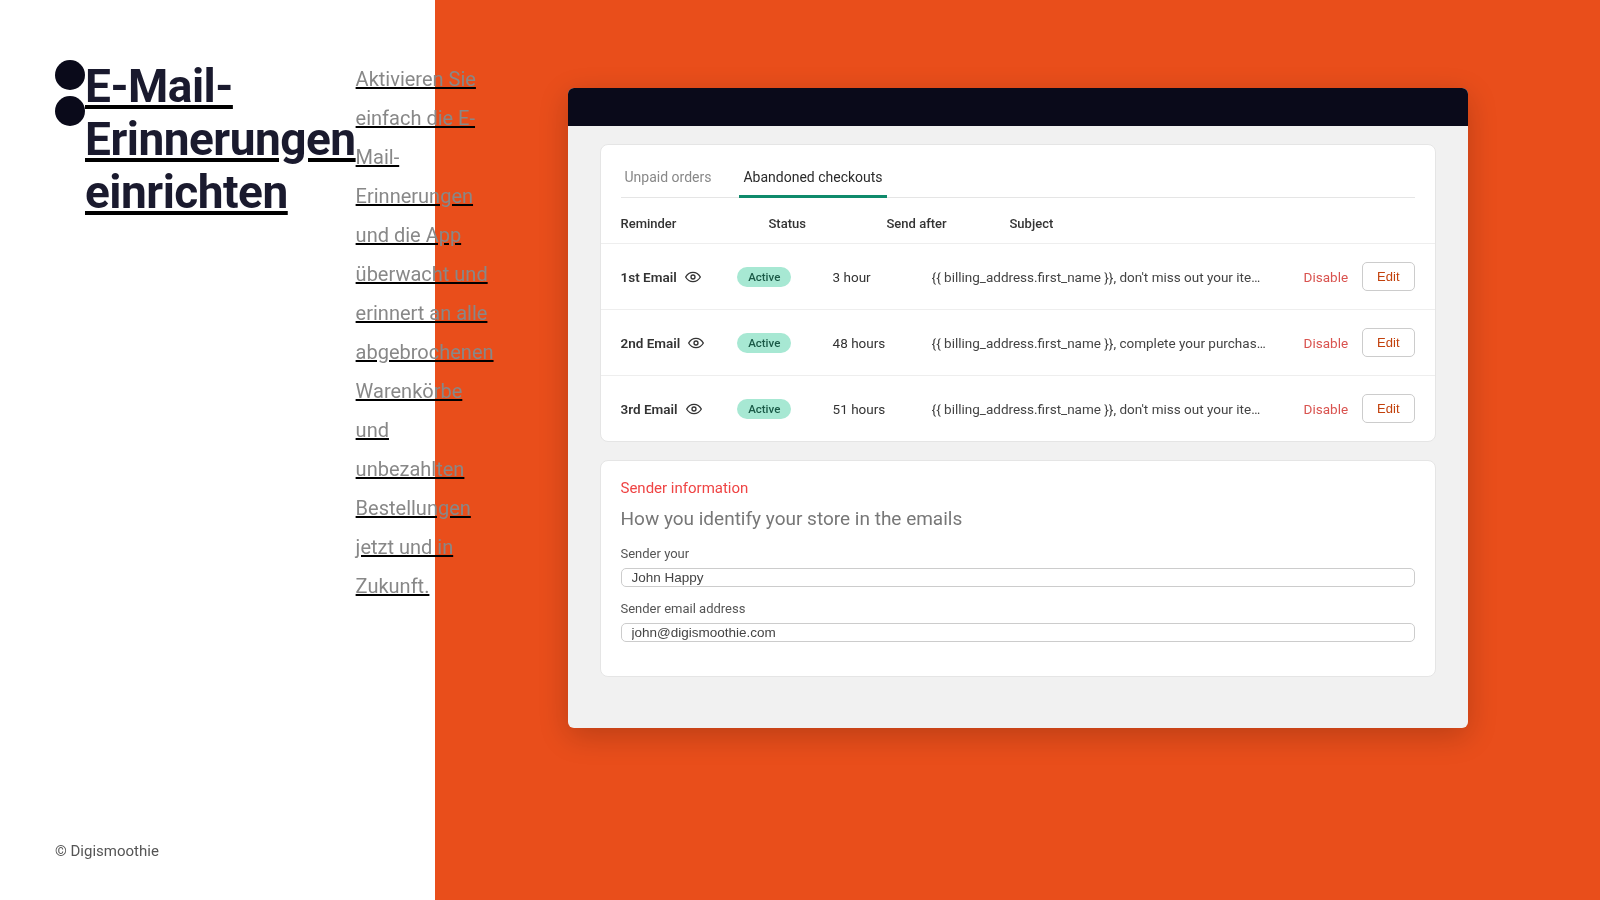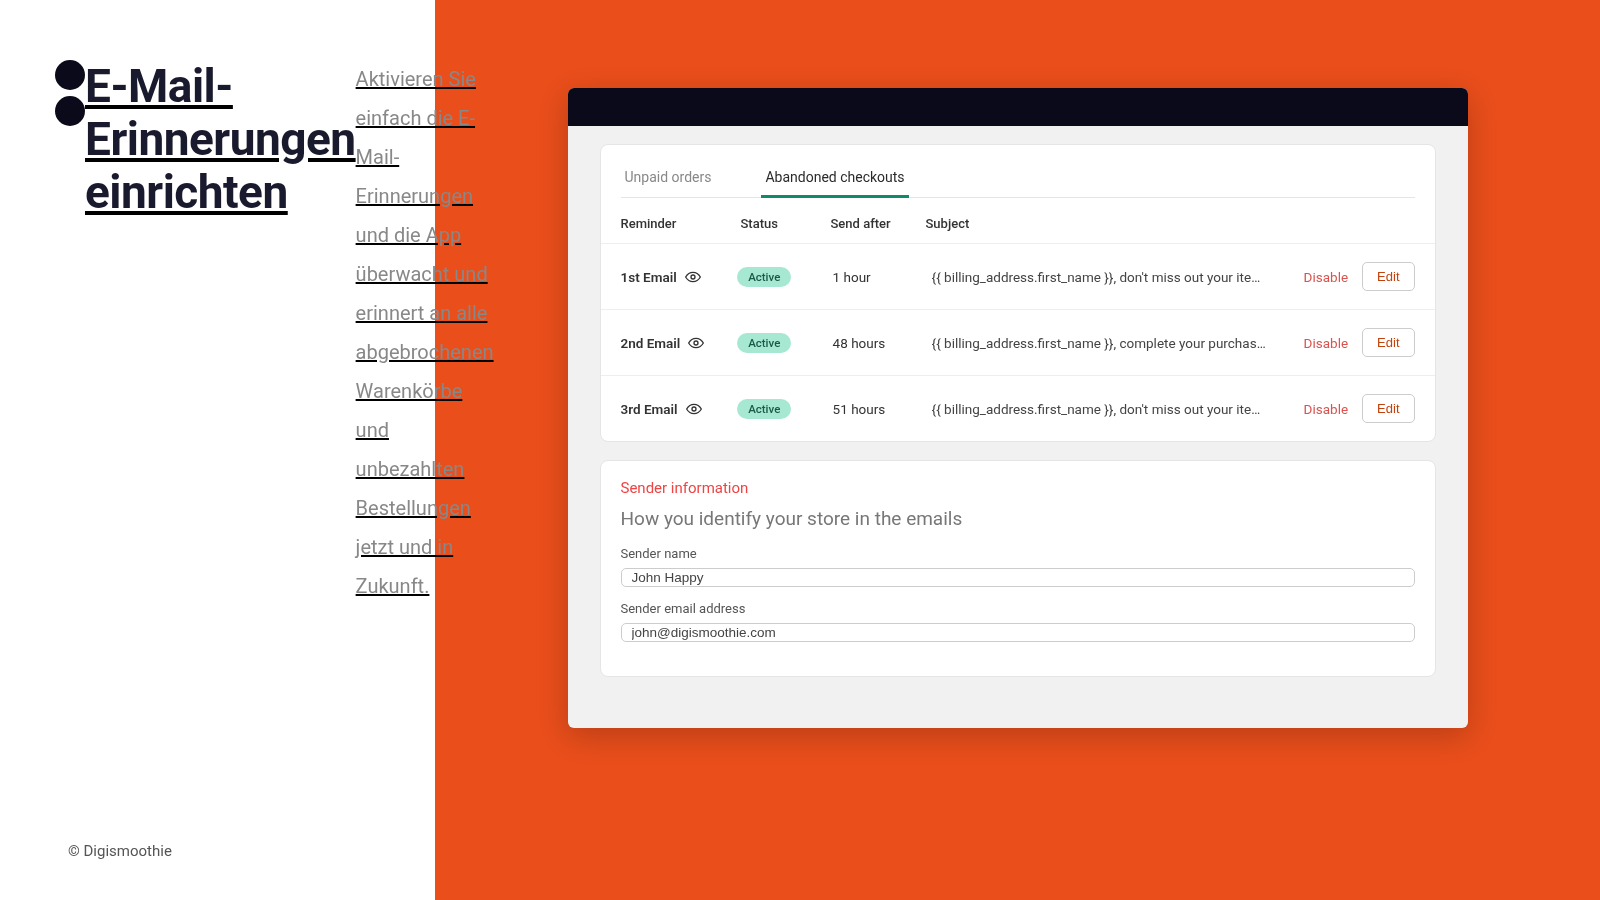--- a/index.html
+++ b/index.html
@@ -3,33 +3,33 @@
 <meta charset="utf-8">
 <style>
 * { box-sizing: border-box; margin: 0; padding: 0; }
 body { font-family: -apple-system, BlinkMacSystemFont, "Segoe UI", Roboto, sans-serif; width: 1600px; height: 900px; overflow: hidden; display: flex; }
 .left-panel { width: 435px; height: 900px; background: #fff; padding: 60px 55px 40px 55px; display: flex; flex-direction: row; position: relative; text-decoration: underline; }
 .logo-dots { margin-bottom: 100px; }
 .dot { width: 30px; height: 30px; background: #0a0a1a; border-radius: 50%; }
 .dot:first-child { margin-bottom: 6px; }
 .headline { font-size: 46px; font-weight: 700; line-height: 1.15; color: #1a1a2e; margin-bottom: 40px; letter-spacing: -0.5px; }
 .description { font-size: 20px; line-height: 1.95; color: #888; font-weight: 400; }
-.footer-credit { position: absolute; bottom: 40px; left: 68px; font-size: 15px; color: #555; }
+.footer-credit { position: absolute; bottom: 40px; left: 55px; font-size: 15px; color: #555; }
 .right-panel { flex: 1; height: 900px; background: #e94e1b; display: flex; align-items: flex-start; justify-content: center; padding-top: 88px; }
 .app-window { width: 900px; height: 640px; background: #f1f1f1; border-radius: 6px; overflow: hidden; box-shadow: 0 8px 30px rgba(0,0,0,0.2); }
 .app-titlebar { height: 38px; background: #0a0a1a; }
 .app-body { padding: 18px 32px 0 32px; }
 .card { background: #fff; border-radius: 8px; border: 1px solid #e5e5e5; margin-bottom: 18px; }
 .card-header { padding: 16px 20px 0 20px; }
 .card-title { font-size: 15px; font-weight: 600; color: #2a2a2a; margin-bottom: 10px; }
-.tabs { display: flex; gap: 46px; border-bottom: 1px solid #e5e5e5; }
+.tabs { display: flex; gap: 24px; border-bottom: 1px solid #e5e5e5; }
 .tab { font-size: 14px; color: #888; padding: 8px 4px 10px 4px; cursor: pointer; border-bottom: 2px solid transparent; margin-bottom: -1px; }
 .tab.active { color: #2a2a2a; border-bottom: 3px solid #0f8a6b; }
 .table { width: 100%; }
-.thead { display: flex; padding: 18px 20px 12px 20px; font-size: 13px; color: #333; font-weight: 500; border-bottom: 1px solid #eee; }
+.thead { display: flex; padding: 18px 20px 12px 20px; font-size: 13px; color: #333; font-weight: 500; border-bottom: 1px solid #eee; gap: 28px; }
 .col-reminder { width: 120px; }
 .col-status { width: 90px; }
 .col-sendafter { width: 95px; }
 .col-subject { flex: 1; }
 .col-actions { width: 140px; text-align: right; display: flex; justify-content: flex-end; gap: 14px; align-items: center; }
 .trow { display: flex; padding: 18px 20px; font-size: 13.5px; color: #333; align-items: center; border-bottom: 1px solid #eee; gap: 32px; }
 .trow:last-child { border-bottom: none; }
 .reminder-label { font-weight: 600; display: flex; align-items: center; gap: 8px; }
 .eye-icon svg { width: 16px; height: 16px; display: block; }
 .badge { display: inline-block; background: #a7e8d3; color: #1a5a47; font-size: 11.5px; padding: 3px 11px; border-radius: 11px; font-weight: 500; }
@@ -80,21 +80,21 @@
             <div class="col-reminder reminder-label">
               <span>1st Email</span>
               <span class="eye-icon">
                   <svg viewBox="0 0 24 24" fill="none" stroke="#333" stroke-width="2">
                     <path d="M1 12s4-7 11-7 11 7 11 7-4 7-11 7S1 12 1 12z"></path>
                     <circle cx="12" cy="12" r="3"></circle>
                   </svg>
                 </span>
             </div>
             <div class="col-status"><span class="badge">Active</span></div>
-            <div class="col-sendafter">1 hour</div>
+            <div class="col-sendafter">3 hour</div>
             <div class="col-subject">
                 <div class="subject-text">{{ billing_address.first_name }}, don't miss out your items!</div>
               </div>
             <div class="col-actions">
               <span class="disable-link">Disable</span>
               <button class="edit-btn">Edit</button>
             </div>
           </div>
 
           <div class="trow">
@@ -138,21 +138,21 @@
               <button class="edit-btn">Edit</button>
             </div>
           </div>
 
         </div>
       </div>
 
       <div class="card sender-card">
         <div class="sender-title">Sender information</div>
         <div class="sender-sub">How you identify your store in the emails</div>
-        <label class="field-label">Sender name</label>
+        <label class="field-label">Sender your</label>
         <input class="text-input" type="text" value="John Happy" style="">
         <label class="field-label">Sender email address</label>
         <input class="text-input" type="text" value="john@digismoothie.com" style="">
       </div>
 
     </div>
   </div>
 </div>
 
 </body></html>

